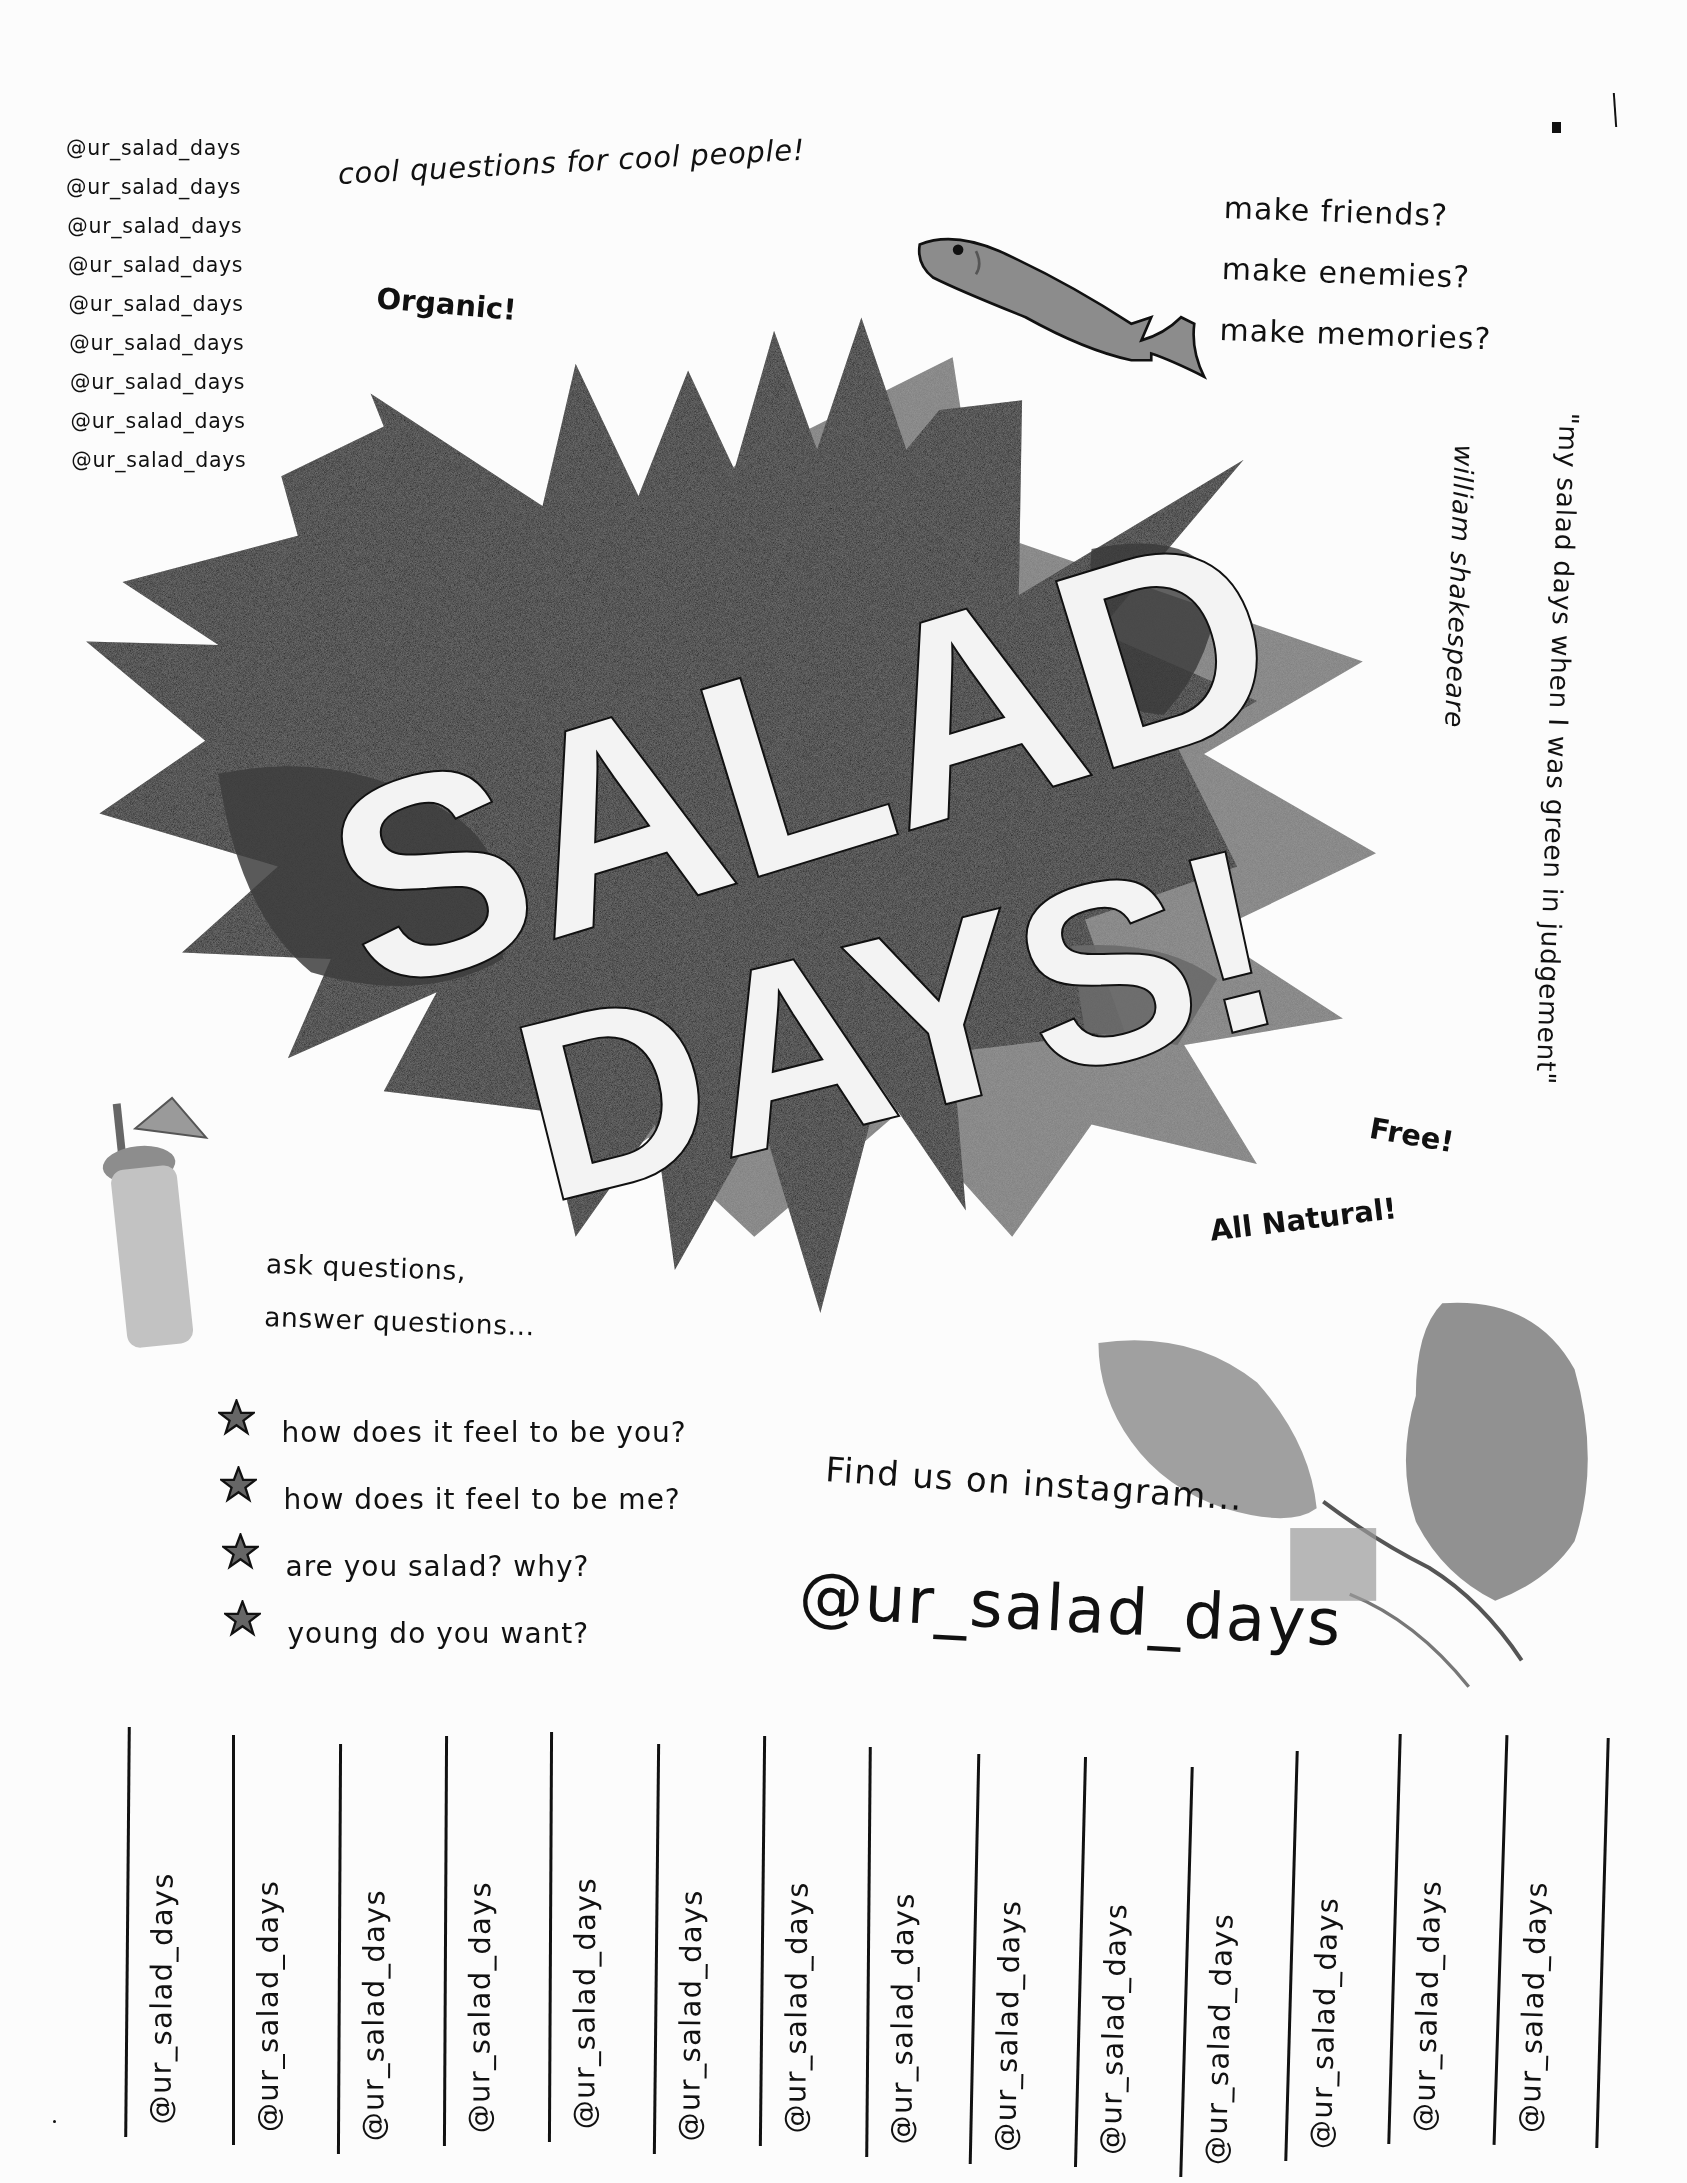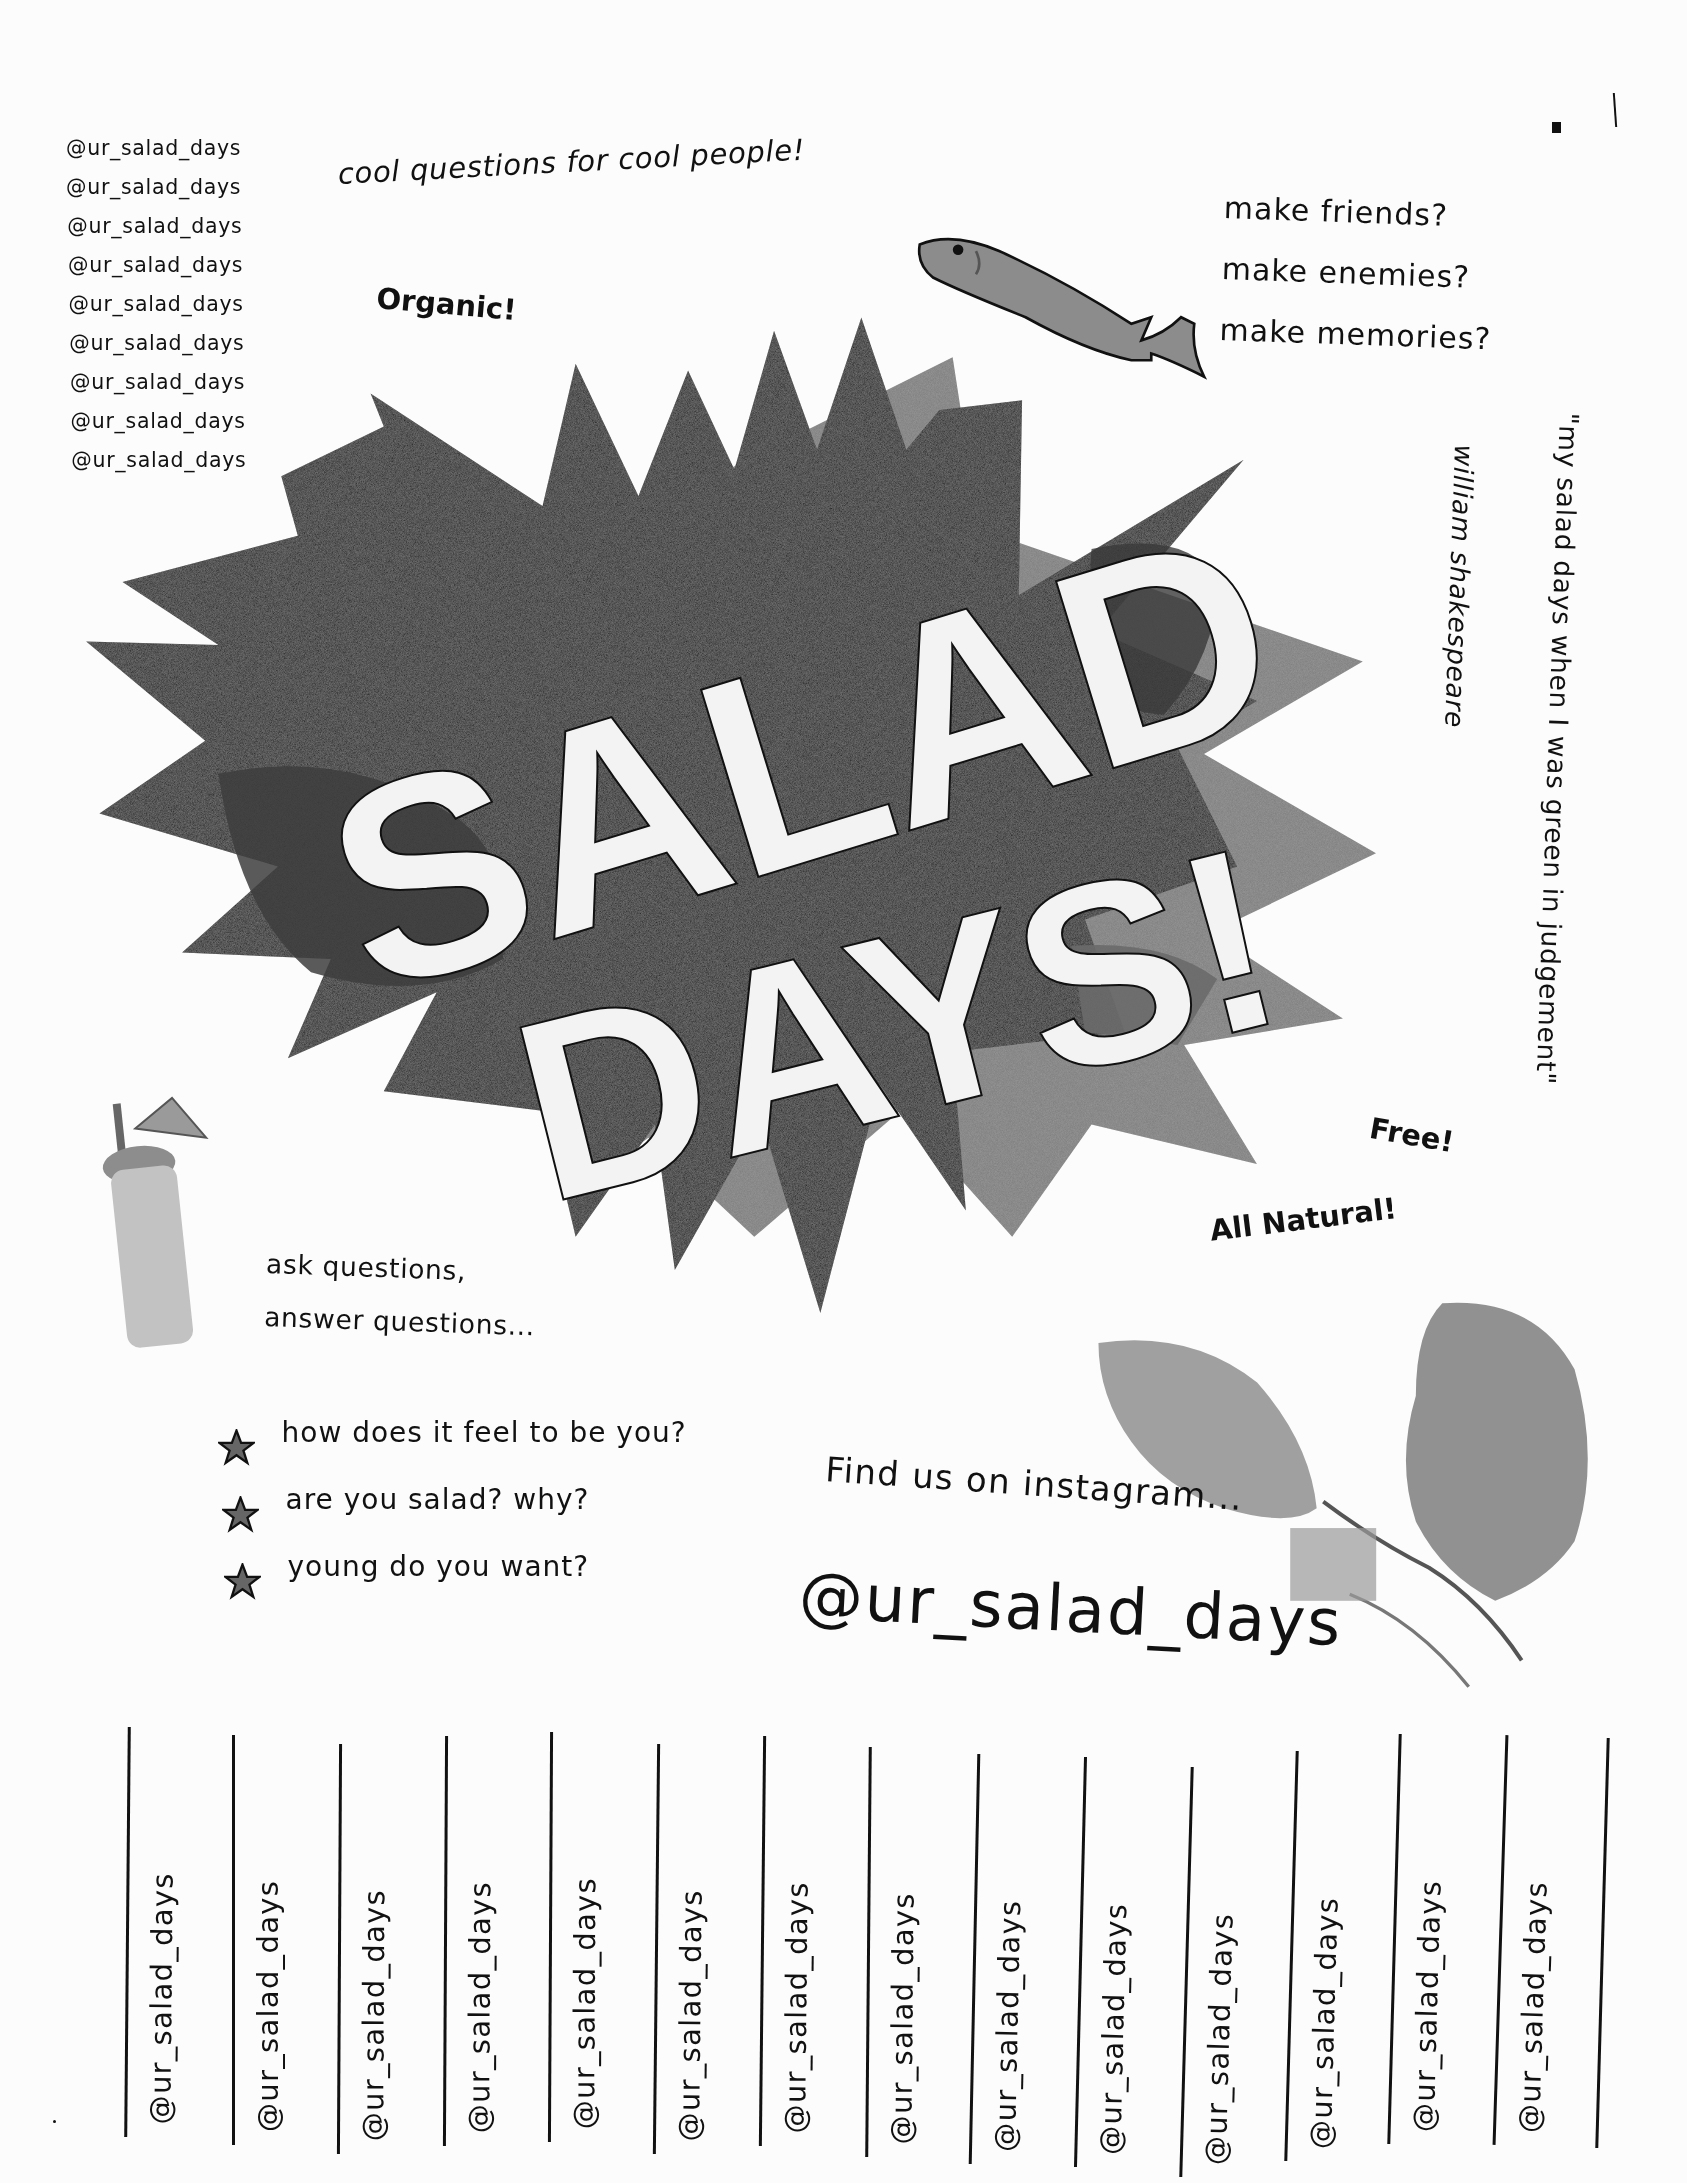--- a/index.html
+++ b/index.html
@@ -16,21 +16,21 @@
   .organic { left: 378px; top: 281px; font-size: 29px; transform: rotate(5deg); transform-origin: left top; }
   .free { left: 1373px; top: 1111px; font-size: 29px; transform: rotate(10deg); transform-origin: left top; }
   .natural { left: 1208px; top: 1214px; font-size: 29px; transform: rotate(-7deg); transform-origin: left top; }
   .make { left: 1225px; top: 177px; font-size: 30px; line-height: 61px; letter-spacing: 1px; transform: rotate(2deg); transform-origin: left top; }
   .make div { white-space: nowrap; }
   .quote { left: 1585px; top: 413px; font-size: 26.5px; transform: rotate(92deg); transform-origin: left top; white-space: nowrap; letter-spacing: 0.7px; }
   .author { left: 1480px; top: 445px; font-size: 26.5px; font-style: italic; transform: rotate(92deg); transform-origin: left top; white-space: nowrap; letter-spacing: 0.7px; }
   .ask { left: 267px; top: 1237px; font-size: 26.5px; line-height: 53px; letter-spacing: 0.7px; transform: rotate(2deg); transform-origin: left top; }
   .ask div { white-space: nowrap; }
   .questions { left: 218px; top: 1399px; font-size: 28px; line-height: 67px; letter-spacing: 1px; }
-  .q-row { display: flex; align-items: flex-end; white-space: nowrap; }
+  .q-row { display: flex; align-items: flex-start; white-space: nowrap; }
   .q-star { width: 37px; height: 37px; margin-right: 26.5px; }
   .findus { left: 827px; top: 1449px; font-size: 34px; transform: rotate(4deg); transform-origin: left top; white-space: nowrap; letter-spacing: 1.3px; }
   .ig-handle { left: 801px; top: 1558px; font-size: 64px; transform: rotate(3deg); transform-origin: left top; white-space: nowrap; letter-spacing: 2px; }
   .title-wrap { left: 0; top: 0; width: 1687px; height: 1389px; pointer-events: none; }
   .tearoffs { left: 126px; top: 1727px; width: 1522px; height: 423px; }
   .strip { position: absolute; top: 0; height: 410px; border-left: 3.3px solid #111; }
   .strip-label { position: absolute; left: 16px; top: 397px; font-size: 29px; transform: rotate(-90deg); transform-origin: left top; white-space: nowrap; letter-spacing: 1.3px; }
   .mark { background: #111; }
 </style>
 </head>
@@ -113,20 +113,26 @@
   <div>ask questions,</div>
   <div>answer questions...</div>
 </div>
 
 <div class="abs questions">
   <div class="q-row">
     <svg class="q-star" viewBox="0 0 24 24">
         <polygon points="12,1 15,9 23,9 16.5,14 19,22 12,17 5,22 7.5,14 1,9 9,9" fill="#666" stroke="#111" stroke-width="1.5"></polygon>
       </svg>
     <span>how does it feel to be you?</span>
+  </div>
+  <div class="q-row" style="padding-left:2px">
+    <svg class="q-star" viewBox="0 0 24 24">
+        <polygon points="12,1 15,9 23,9 16.5,14 19,22 12,17 5,22 7.5,14 1,9 9,9" fill="#666" stroke="#111" stroke-width="1.5"></polygon>
+      </svg>
+    <span>how does it feel to be me?</span>
   </div>
   <div class="q-row" style="padding-left:4px">
     <svg class="q-star" viewBox="0 0 24 24">
         <polygon points="12,1 15,9 23,9 16.5,14 19,22 12,17 5,22 7.5,14 1,9 9,9" fill="#666" stroke="#111" stroke-width="1.5"></polygon>
       </svg>
     <span>are you salad? why?</span>
   </div>
   <div class="q-row" style="padding-left:6px">
     <svg class="q-star" viewBox="0 0 24 24">
         <polygon points="12,1 15,9 23,9 16.5,14 19,22 12,17 5,22 7.5,14 1,9 9,9" fill="#666" stroke="#111" stroke-width="1.5"></polygon>

